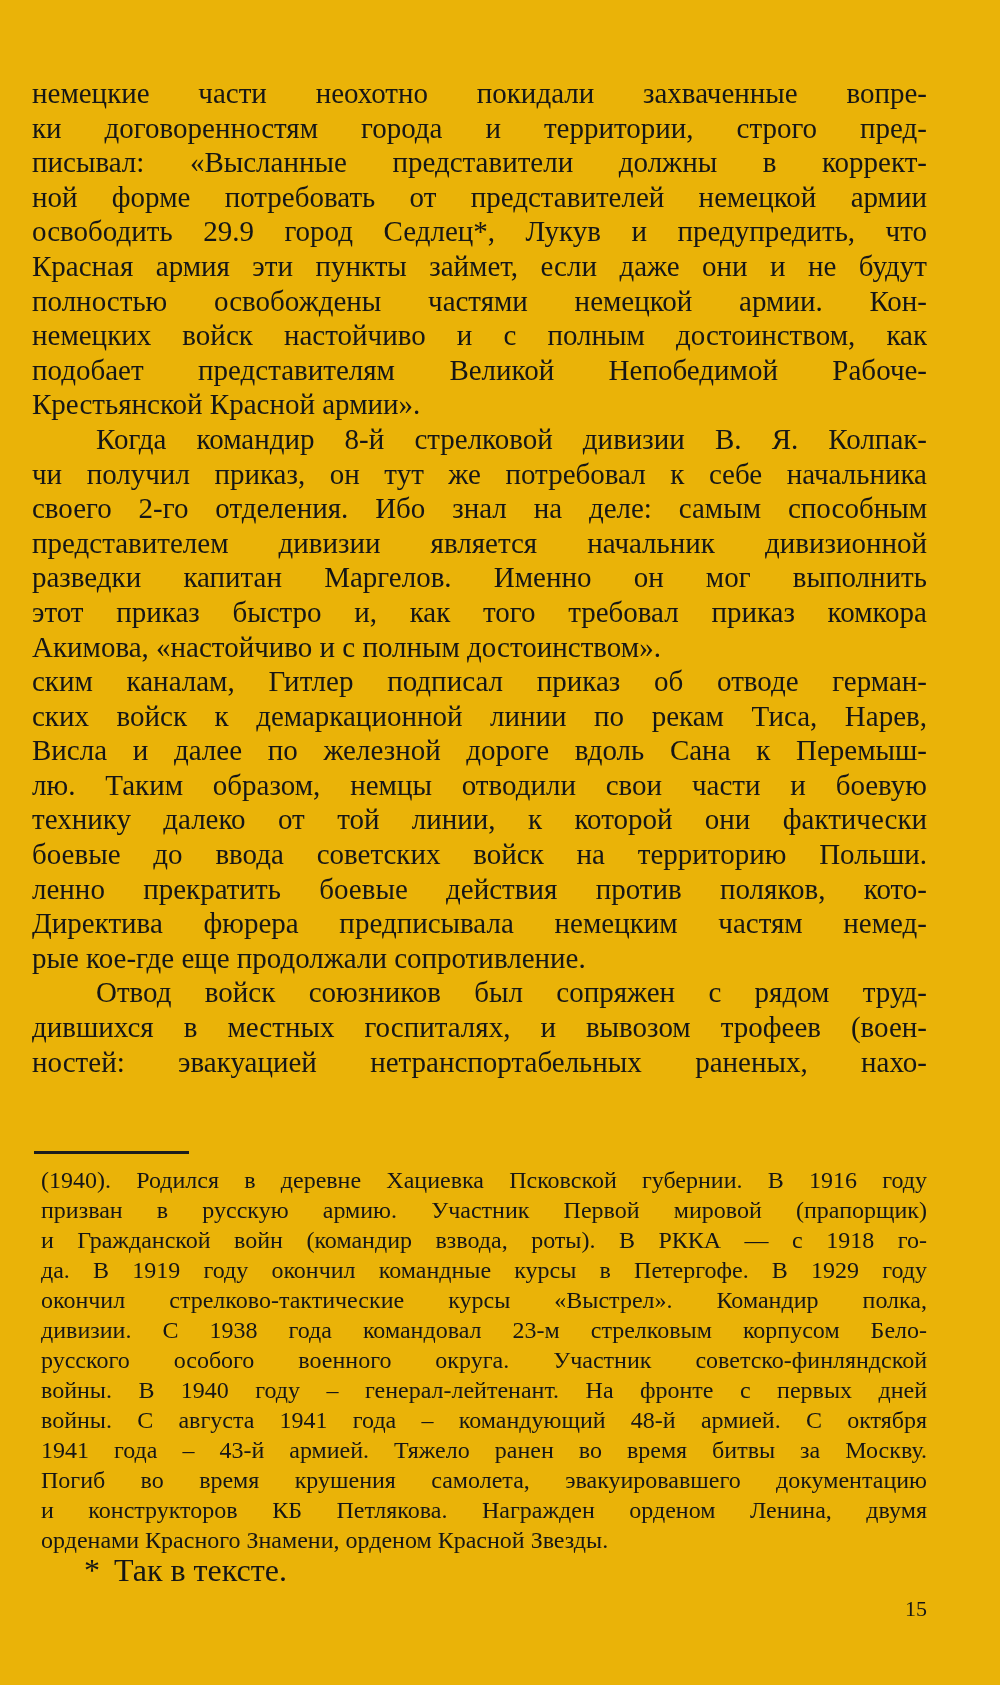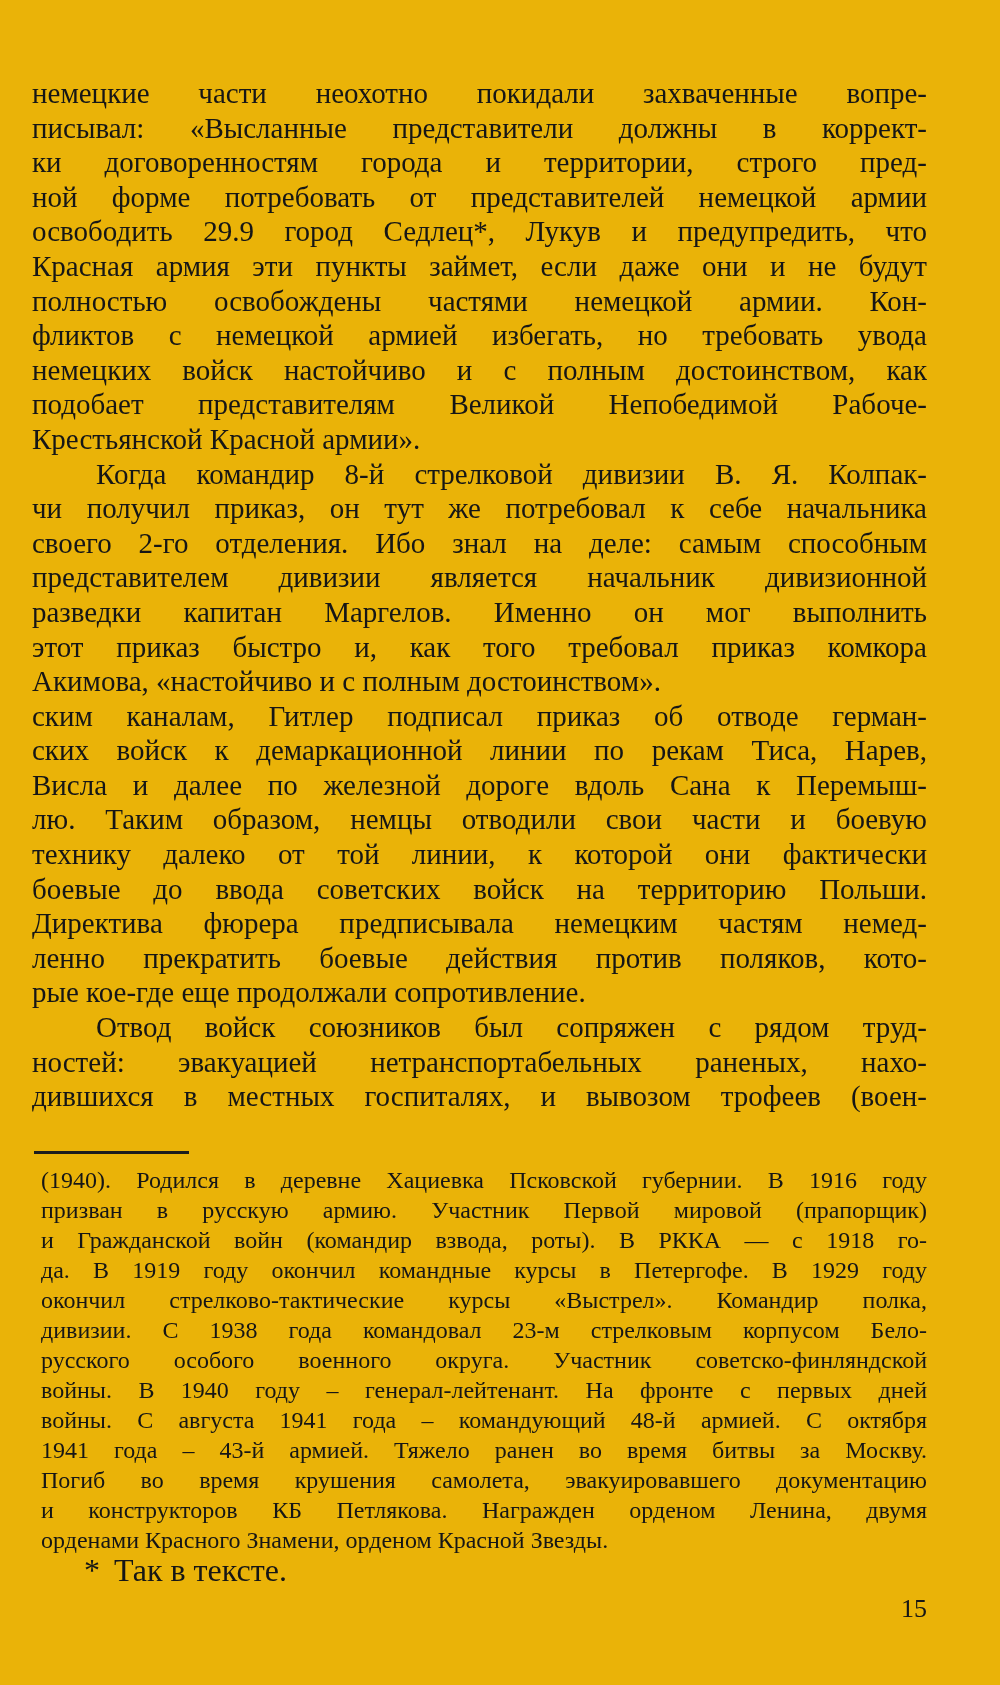--- a/index.html
+++ b/index.html
@@ -79,67 +79,66 @@
   .footnote-note .marker {
     margin-right: 14px;
   }
   
   .page-number {
     position: absolute;
     left: 32px;
     top: 1592px;
     width: 895px;
     text-align: right;
-    font-size: 26px;
+    font-size: 22px;
     line-height: 34px;
   }
 </style>
 </head>
 <body>
 
 <div class="sheet" style="background: #eab308; color: rgb(22, 22, 22); padding-left: 40px;">
 
   <div class="body-text">
       <div>
         <div class="bline">немецкие части неохотно покидали захваченные вопре-</div>
+        <div class="bline">ки договоренностям города и территории, строго пред-</div>
         <div class="bline">писывал: «Высланные представители должны в коррект-</div>
-        <div class="bline">ки договоренностям города и территории, строго пред-</div>
         <div class="bline">ной форме потребовать от представителей немецкой армии</div>
         <div class="bline">освободить 29.9 город Седлец*, Лукув и предупредить, что</div>
         <div class="bline">Красная армия эти пункты займет, если даже они и не будут</div>
         <div class="bline">полностью освобождены частями немецкой армии. Кон-</div>
-        <div class="bline">фликтов с немецкой армией избегать, но требовать увода</div>
         <div class="bline">немецких войск настойчиво и с полным достоинством, как</div>
         <div class="bline">подобает представителям Великой Непобедимой Рабоче-</div>
         <div class="bline lastline">Крестьянской Красной армии».</div>
       </div>
       <div>
         <div class="bline indent">Когда командир 8-й стрелковой дивизии В. Я. Колпак-</div>
         <div class="bline">чи получил приказ, он тут же потребовал к себе начальника</div>
         <div class="bline">своего 2-го отделения. Ибо знал на деле: самым способным</div>
         <div class="bline">представителем дивизии является начальник дивизионной</div>
         <div class="bline">разведки капитан Маргелов. Именно он мог выполнить</div>
         <div class="bline">этот приказ быстро и, как того требовал приказ комкора</div>
         <div class="bline lastline">Акимова, «настойчиво и с полным достоинством».</div>
       </div>
       <div>
         <div class="bline">ским каналам, Гитлер подписал приказ об отводе герман-</div>
         <div class="bline">ских войск к демаркационной линии по рекам Тиса, Нарев,</div>
         <div class="bline">Висла и далее по железной дороге вдоль Сана к Перемыш-</div>
         <div class="bline">лю. Таким образом, немцы отводили свои части и боевую</div>
         <div class="bline">технику далеко от той линии, к которой они фактически</div>
         <div class="bline">боевые до ввода советских войск на территорию Польши.</div>
+        <div class="bline">ленно прекратить боевые действия против поляков, кото-</div>
         <div class="bline">Директива фюрера предписывала немецким частям немед-</div>
-        <div class="bline">ленно прекратить боевые действия против поляков, кото-</div>
         <div class="bline lastline">рые кое-где еще продолжали сопротивление.</div>
       </div>
       <div>
         <div class="bline indent">Отвод войск союзников был сопряжен с рядом труд-</div>
+        <div class="bline">дившихся в местных госпиталях, и вывозом трофеев (воен-</div>
         <div class="bline">ностей: эвакуацией нетранспортабельных раненых, нахо-</div>
-        <div class="bline">дившихся в местных госпиталях, и вывозом трофеев (воен-</div>
       </div>
     </div>
 
   <div class="footnote-rule"></div>
 
   <div class="footnote-text">
       <div class="fline">(1940). Родился в деревне Хациевка Псковской губернии. В 1916 году</div>
       <div class="fline">призван в русскую армию. Участник Первой мировой (прапорщик)</div>
       <div class="fline">и Гражданской войн (командир взвода, роты). В РККА — с 1918 го-</div>
       <div class="fline">да. В 1919 году окончил командные курсы в Петергофе. В 1929 году</div>

